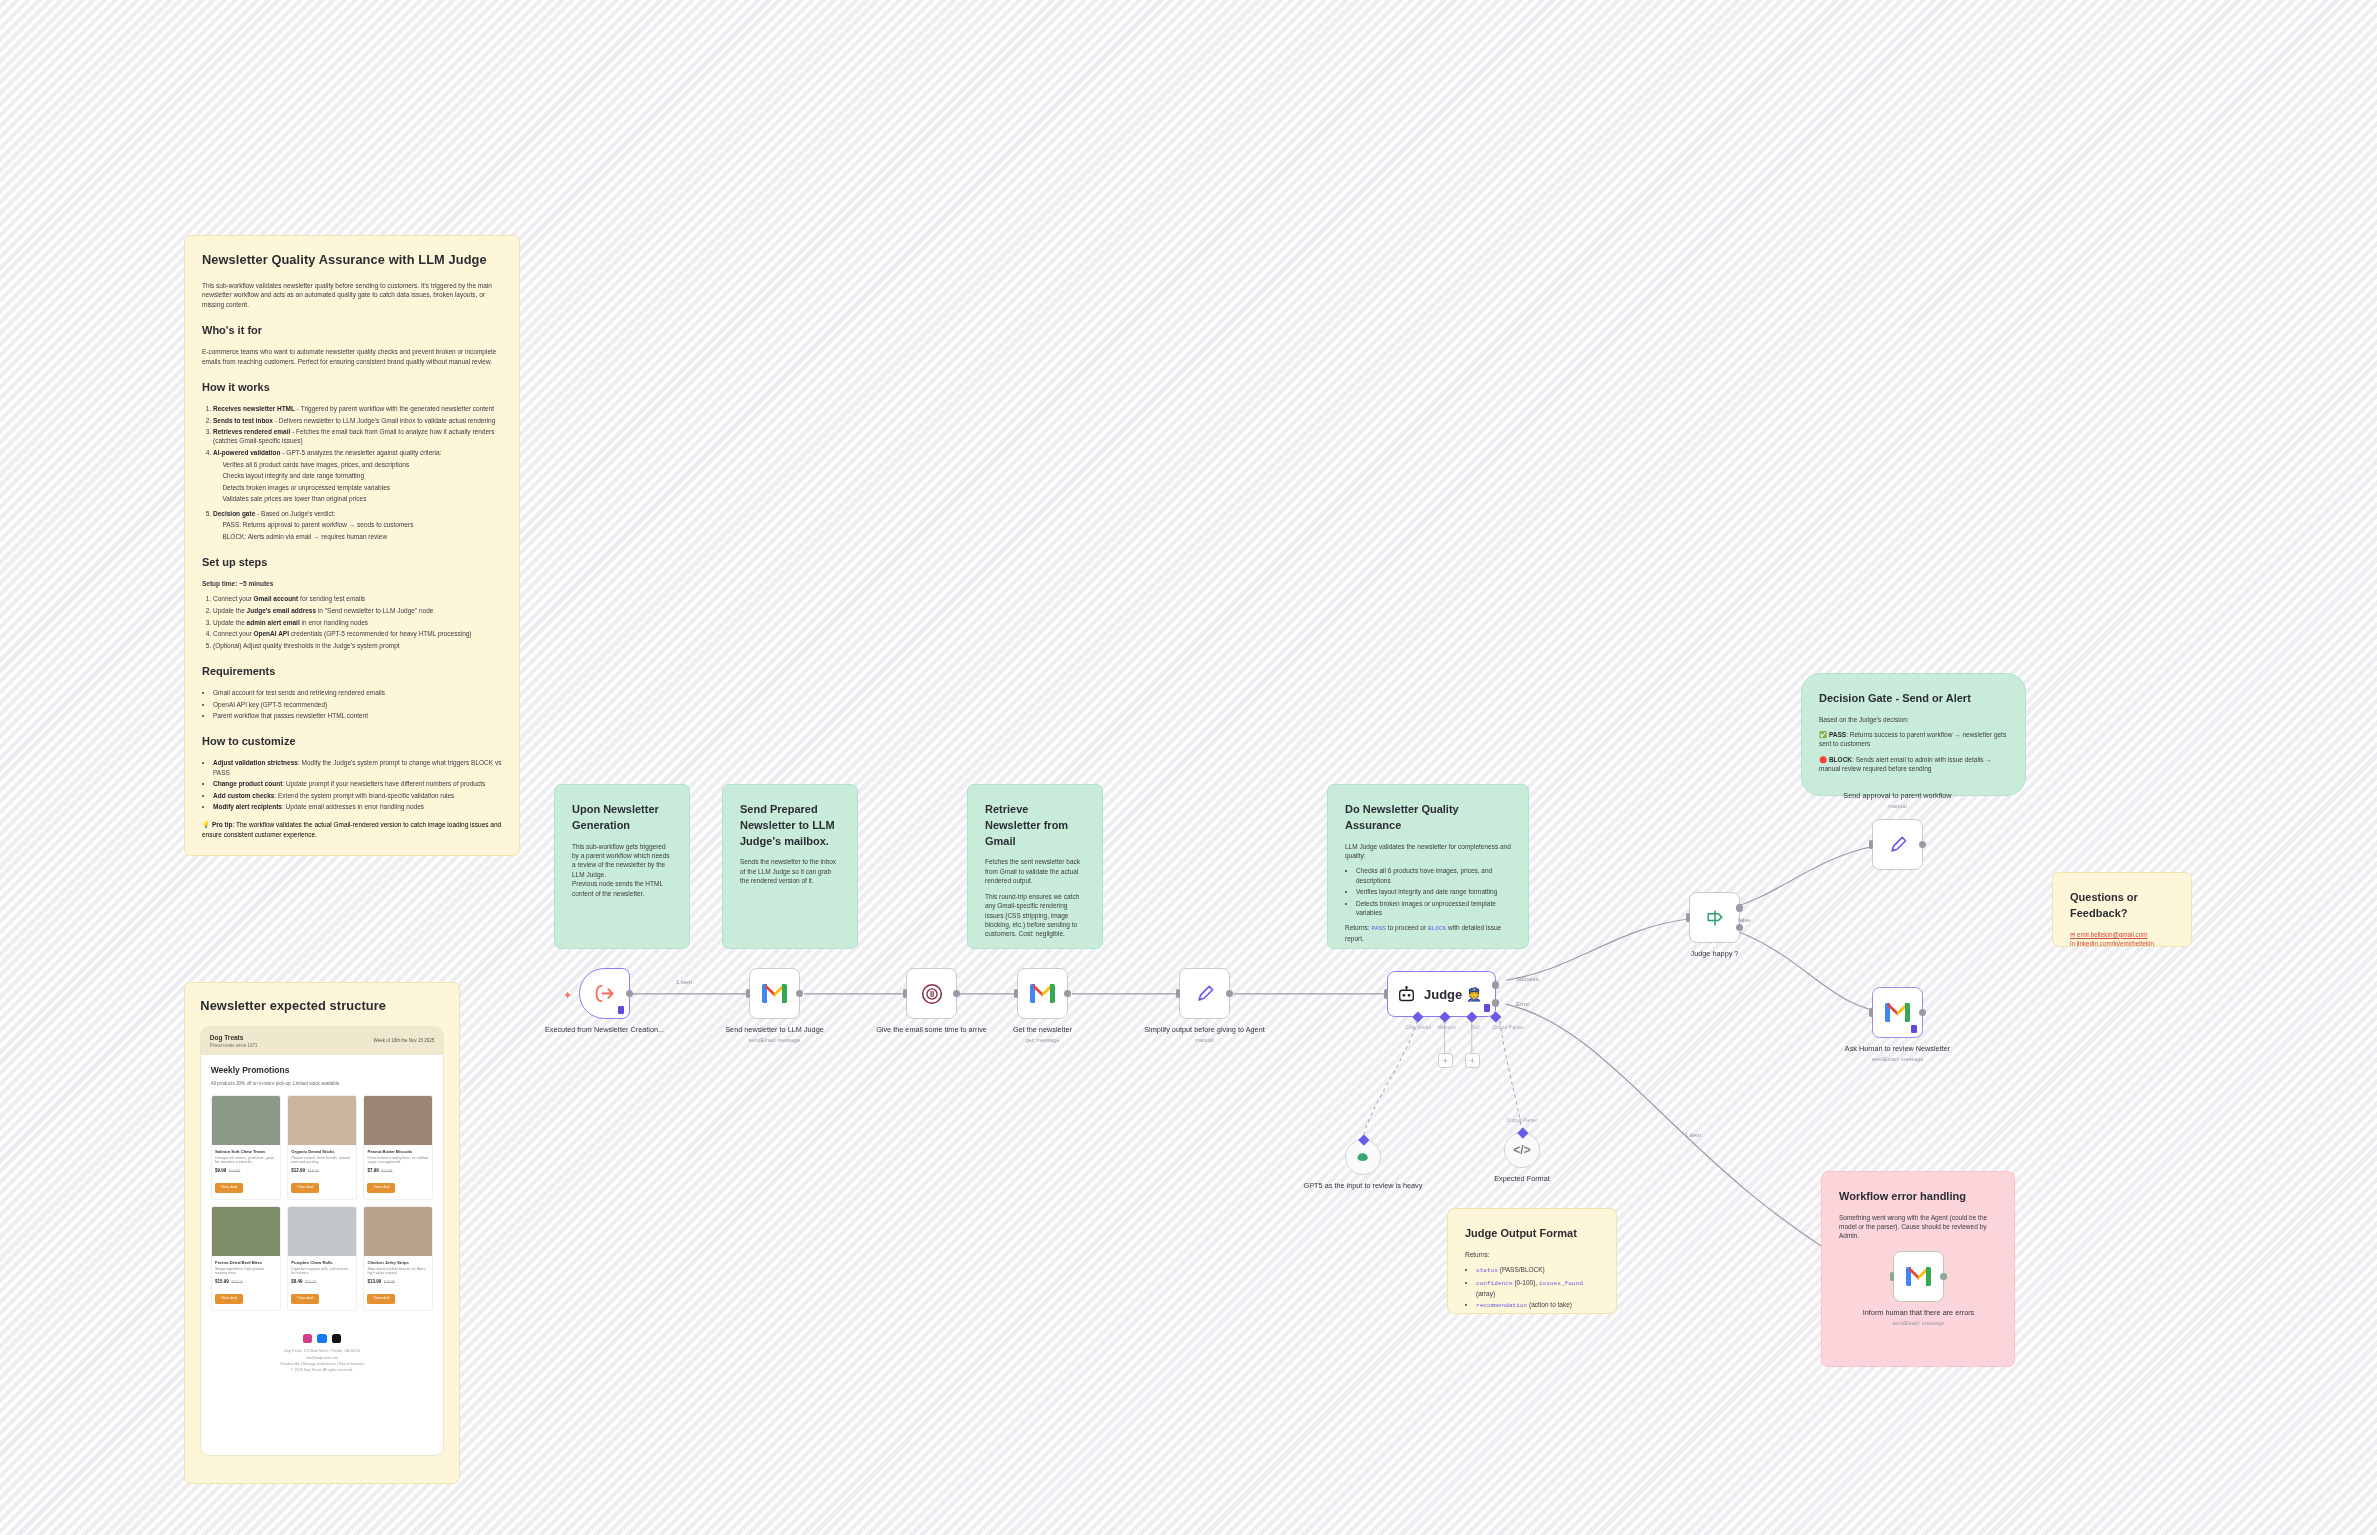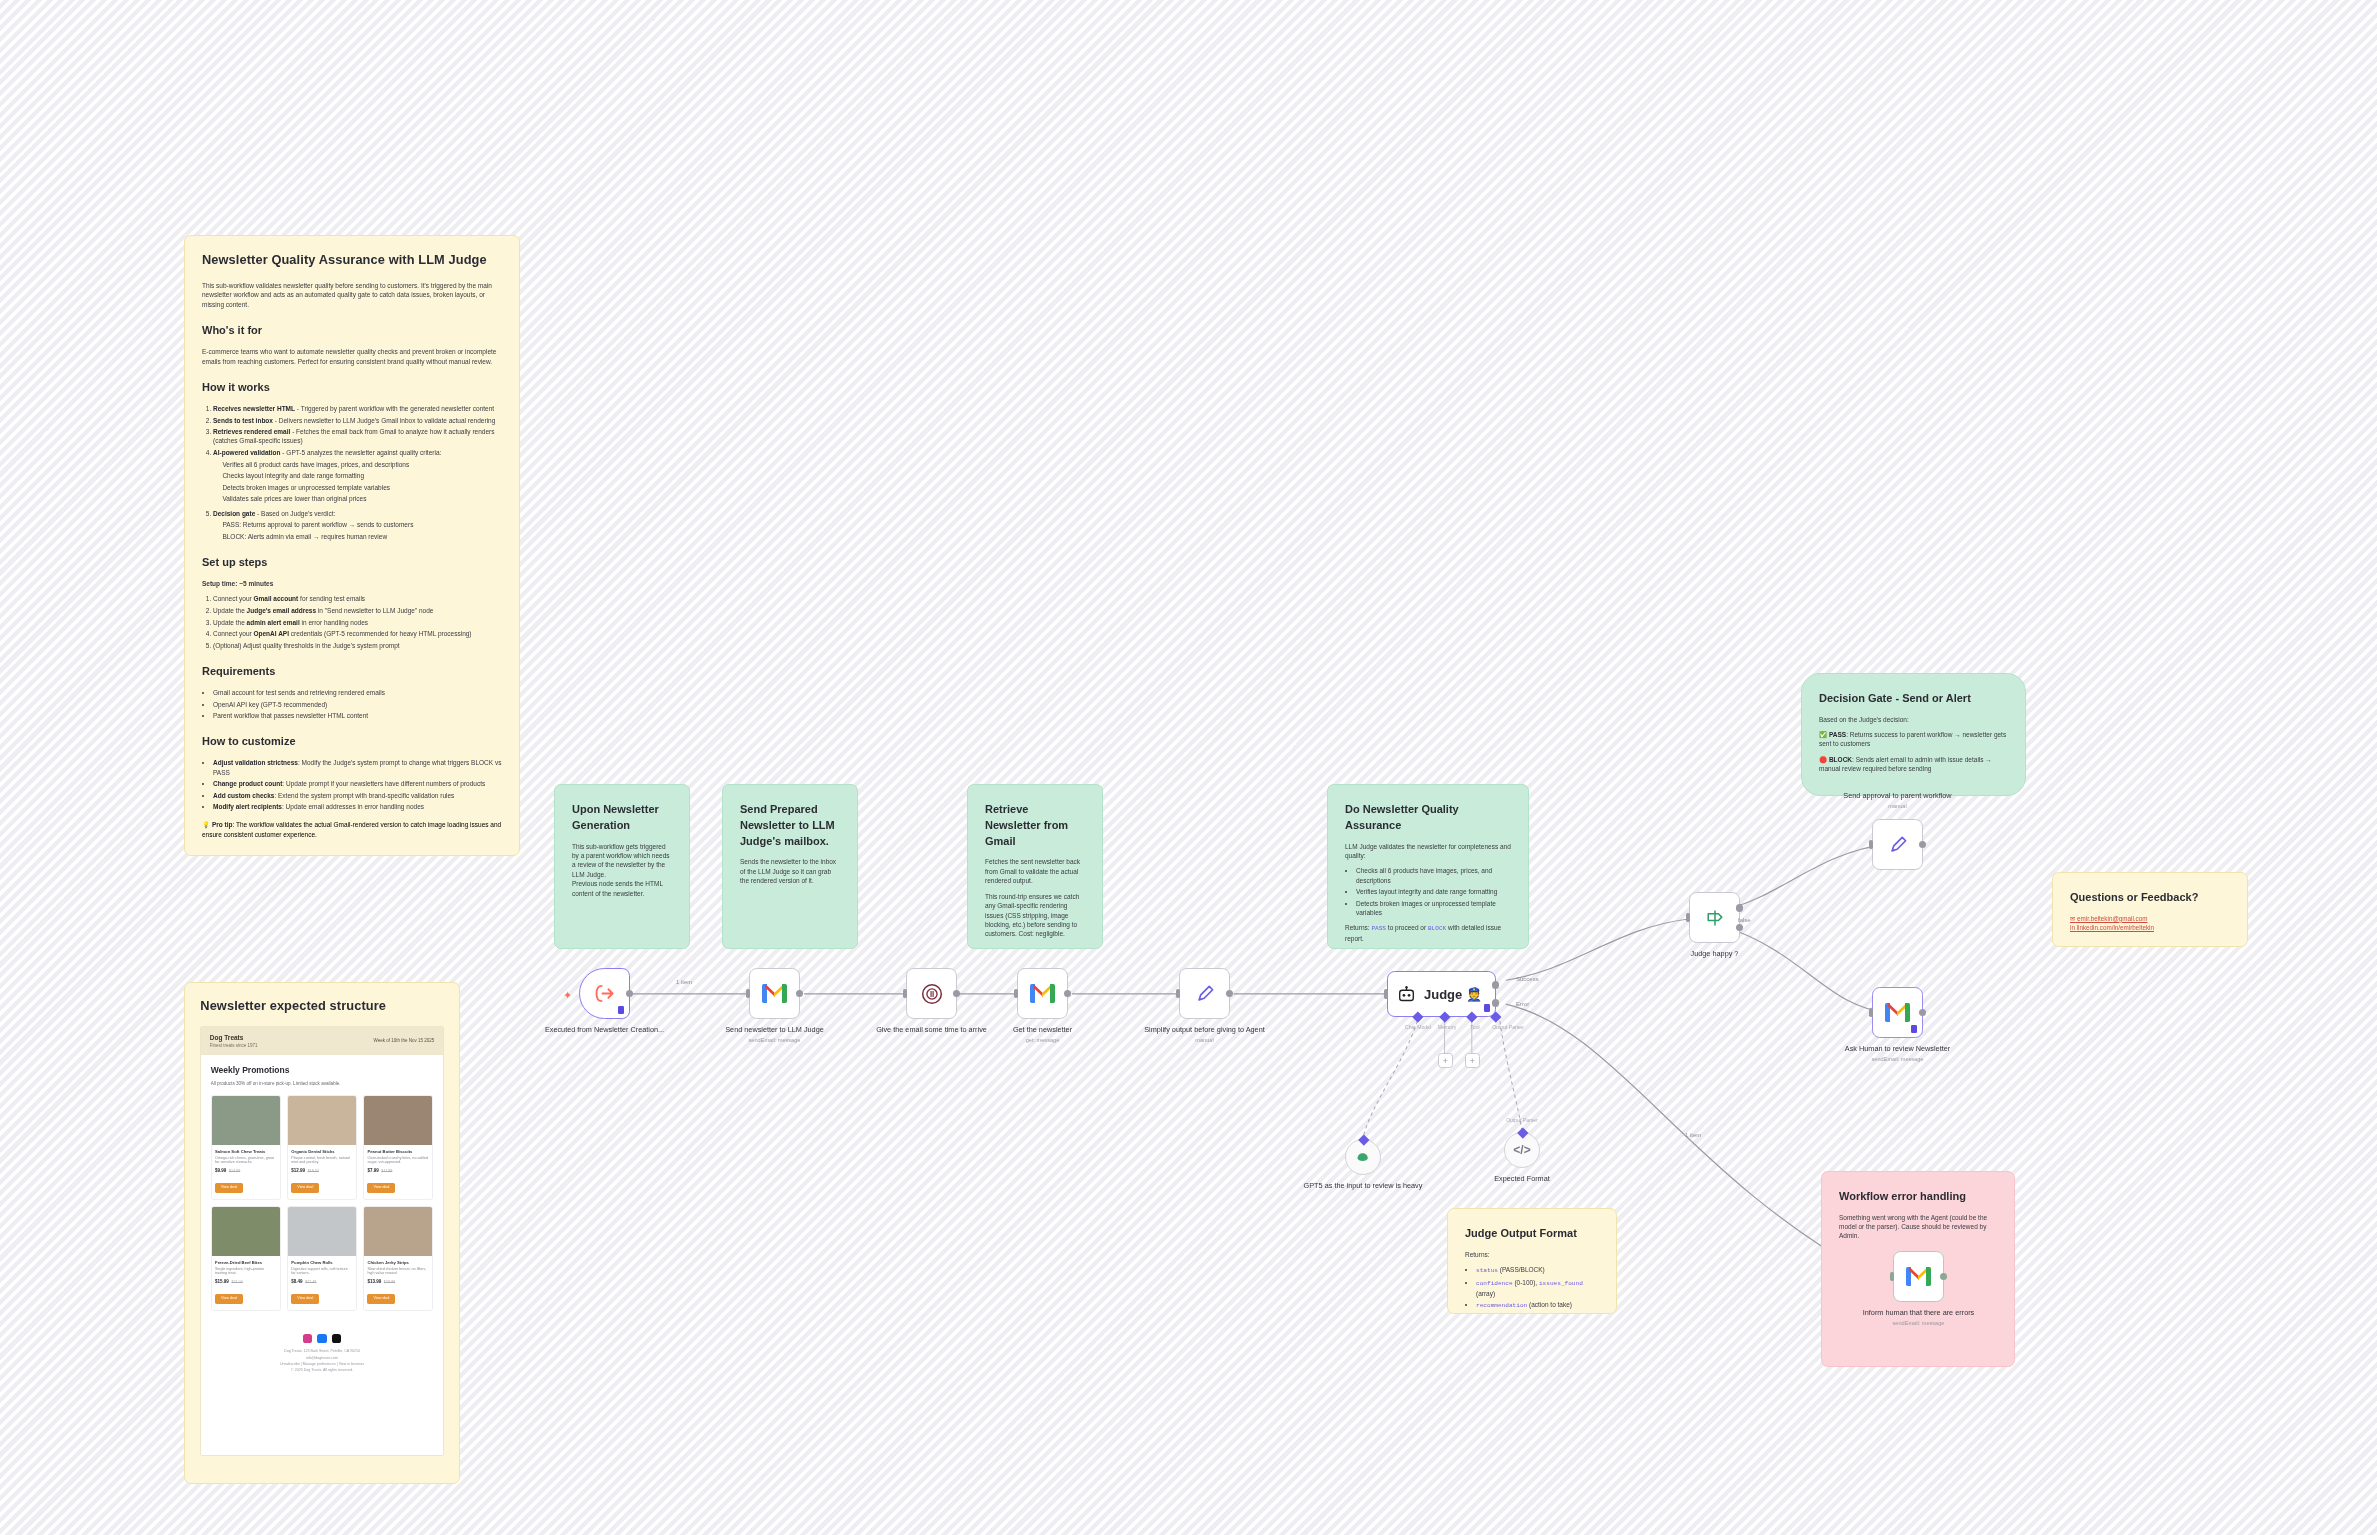--- a/index.html
+++ b/index.html
@@ -44,21 +44,21 @@
   .lnk { color: #d14b3c; text-decoration: underline; font-size: 6.3px; display:block;}
 
   
   #note-main       { left: 184px; top: 235px;  width: 336px; }
   #note-structure  { left: 184px; top: 982px; width: 276px; height: 502px; padding: 13.6px 15.3px; }
   #note-upon       { left: 554px; top: 784px;  width: 136px; height: 165px; }
   #note-sendprep   { left: 722px; top: 784px;  width: 136px; height: 165px; }
   #note-retrieve   { left: 967px; top: 784px; width: 136px; height: 165px; }
   #note-qa         { left: 1327px; top: 784px; width: 202px; height: 165px; }
   #note-gate       { left: 1801px; top: 673px; width: 225px; height: 123px; border-radius: 19px; }
-  #note-questions  { left: 2052px; top: 872px; width: 196px; height: 75px; }
+  #note-questions  { left: 2052px; top: 872px; width: 140px; height: 75px; }
   #note-judgefmt   { left: 1447px; top: 1208px; width: 170px; height: 106px; }
   #note-error      { left: 1821px; top: 1171px; width: 194px; height: 196px; }
 
   
   .node {
     position: absolute;
     width: 51px; height: 51px;
     background: #fff;
     border: 1.4px solid #c9c9d2;
     border-radius: 7.7px;
@@ -127,21 +127,21 @@
   .gmail { width: 25.5px; height: 19.6px; position: relative; }
   .gmail i { position:absolute; display:block; }
   .g-l { left:0; top:0; width:5.1px; height:19.6px; background:#4285f4; border-radius:1.7px 0 0 1.7px;}
   .g-r { right:0; top:0; width:5.1px; height:19.6px; background:#34a853; border-radius:0 1.7px 1.7px 0;}
   .g-ml{ left:3.4px; top:0; width:10.2px; height:13.6px; background:#ea4335;
          clip-path: polygon(0 0, 100% 72%, 100% 100%, 0 28%); }
   .g-mr{ right:3.4px; top:0; width:10.2px; height:13.6px; background:#fbbc04;
          clip-path: polygon(100% 0, 0 72%, 0 100%, 100% 28%); }
 
   
-  .nl-wrap { background:#fff; border:0.9px solid #efe6c9; border-radius:2px; overflow:hidden;
+  .nl-wrap { background:#fff; border:0.9px solid #efe6c9; border-radius:9px; overflow:hidden;
              margin-top:10.2px; height:430px; }
   .nl-head { background:#efe8cf; padding:6px 8.5px; display:flex; justify-content:space-between; align-items:center;}
   .nl-brand { font-size:6.5px; font-weight:700; color:#3a3226; }
   .nl-brand small { display:block; font-weight:400; font-size:4.5px; color:#7a7060; }
   .nl-date { font-size:4.5px; color:#5a5142; }
   .nl-body { padding:8.5px 9.4px; }
   .nl-title { font-size:8.5px; font-weight:700; color:#2b2b33; margin-bottom:5.1px;}
   .nl-sub { font-size:4.6px; color:#6a6a72; margin-bottom:7.7px;}
   .nl-grid { display:grid; grid-template-columns: repeat(3, 1fr); gap:6px; }
   .nl-card { border:0.9px solid #eee; border-radius:2.6px; overflow:hidden; }

